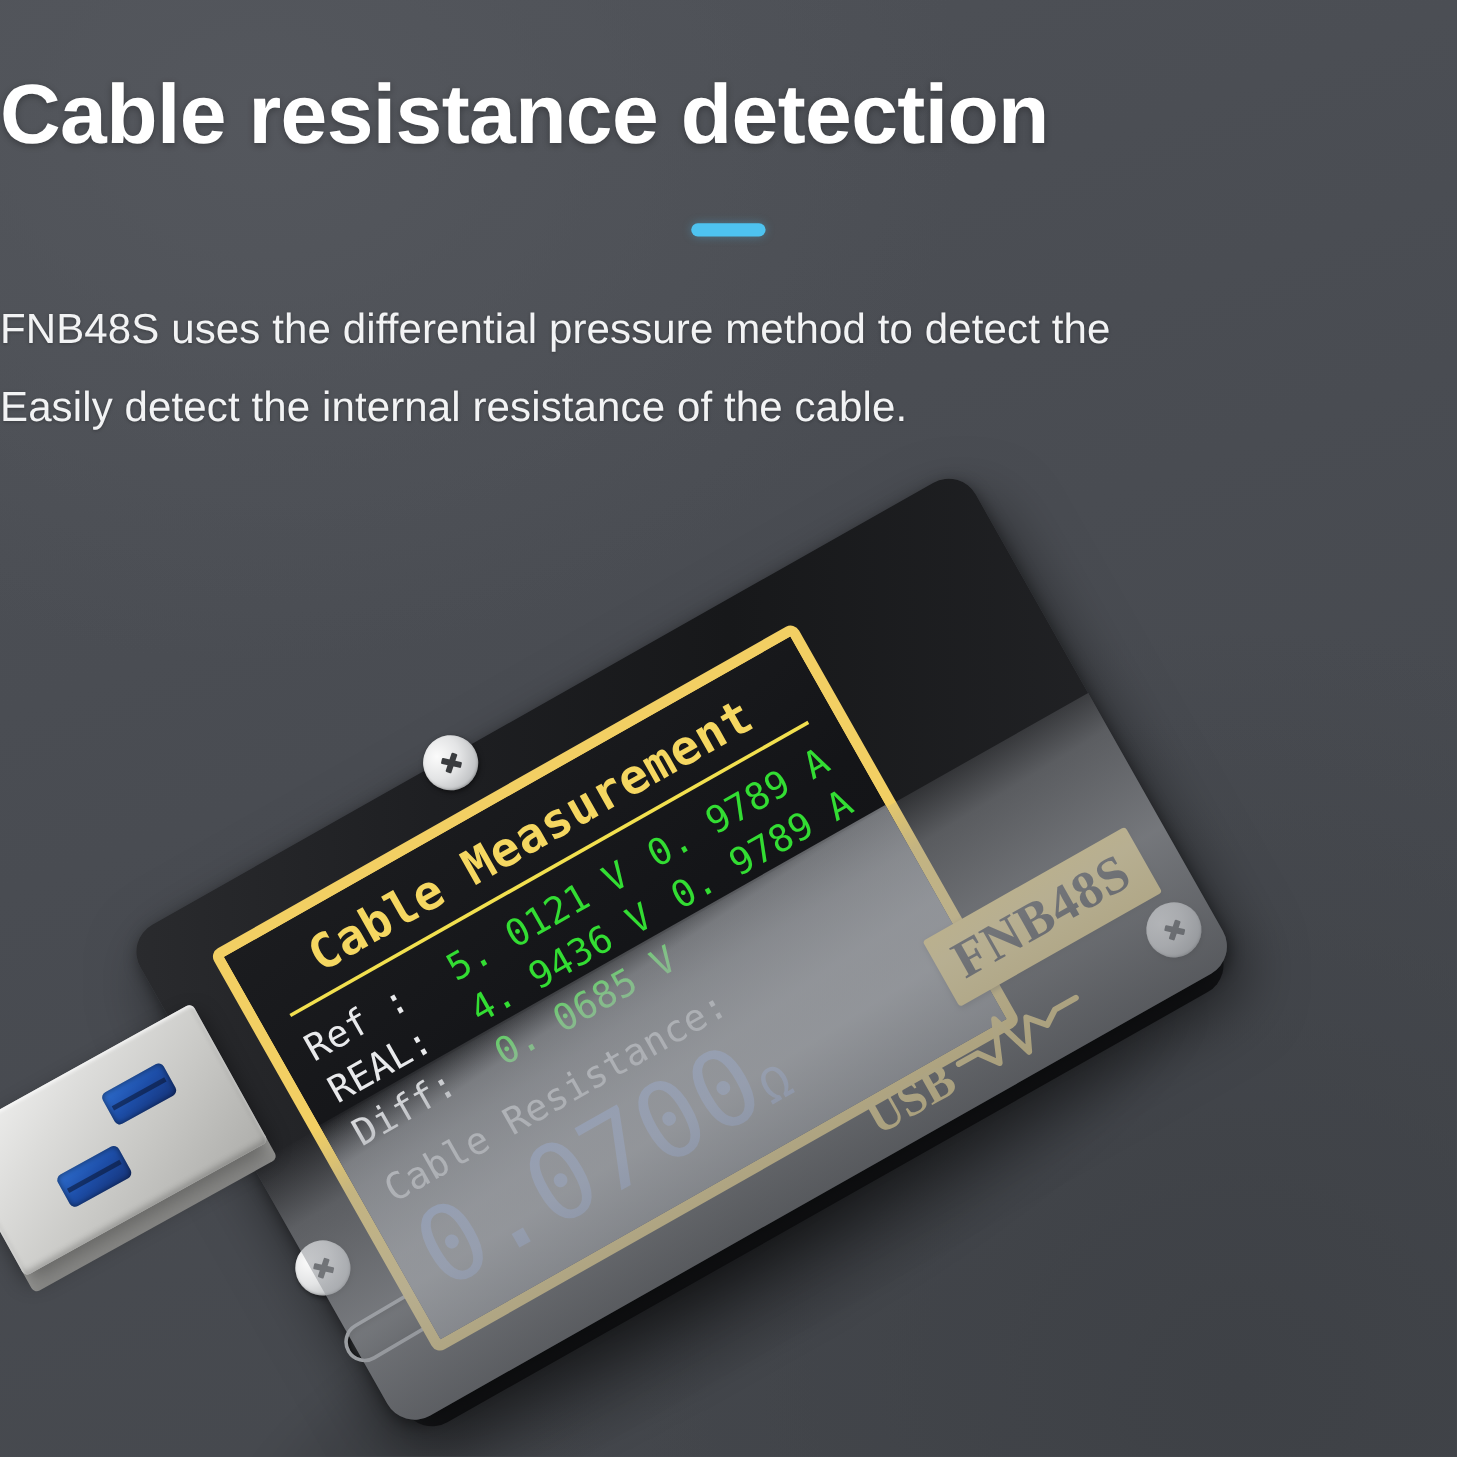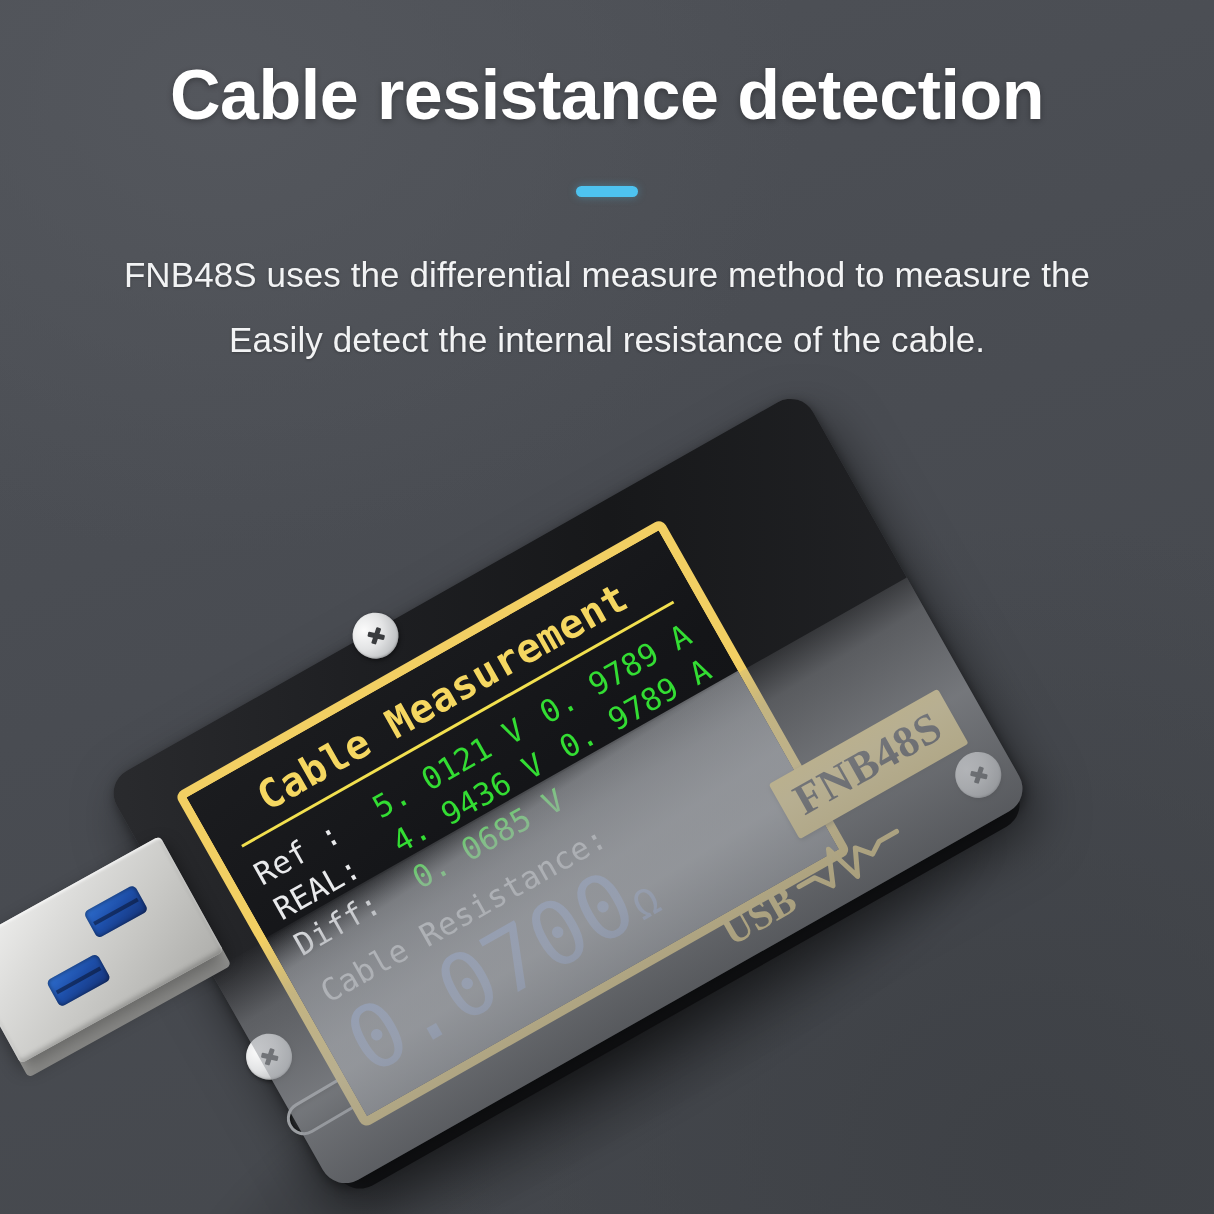--- a/index.html
+++ b/index.html
@@ -25,21 +25,21 @@
       radial-gradient(ellipse 1000px 900px at 85% 95%, #3e4146 0%, rgba(62,65,70,0) 70%),
       linear-gradient(160deg, #4e5157 0%, #494c52 45%, #44474c 100%);
     overflow: hidden;
   }
 
   
   .header {
     position: absolute;
     left: 0; right: 0;
     top: 58px;
-    text-align: center;
+    text-align: left;
   }
 
   .title {
     color: #ffffff;
     font-size: 70px;
     font-weight: 700;
     letter-spacing: -0.5px;
     line-height: 1.08;
     text-shadow: 0 2px 6px rgba(0,0,0,0.30);
   }
@@ -380,21 +380,21 @@
 
   <div class="header">
 
     <div class="title">Cable resistance detection</div>
 
     <div class="divider-wrap">
       <div class="divider"></div>
     </div>
 
     <div class="subtitle">
-      <span class="ln">FNB48S uses the differential measure method to measure the</span>
+      <span class="ln">FNB48S uses the differential pressure method to detect the</span>
       <span class="ln">Easily detect the internal resistance of the cable.</span>
     </div>
 
   </div>
 
   <div id="device-stage">
 
     <div class="device-shadow"></div>
 
     <div class="device">

